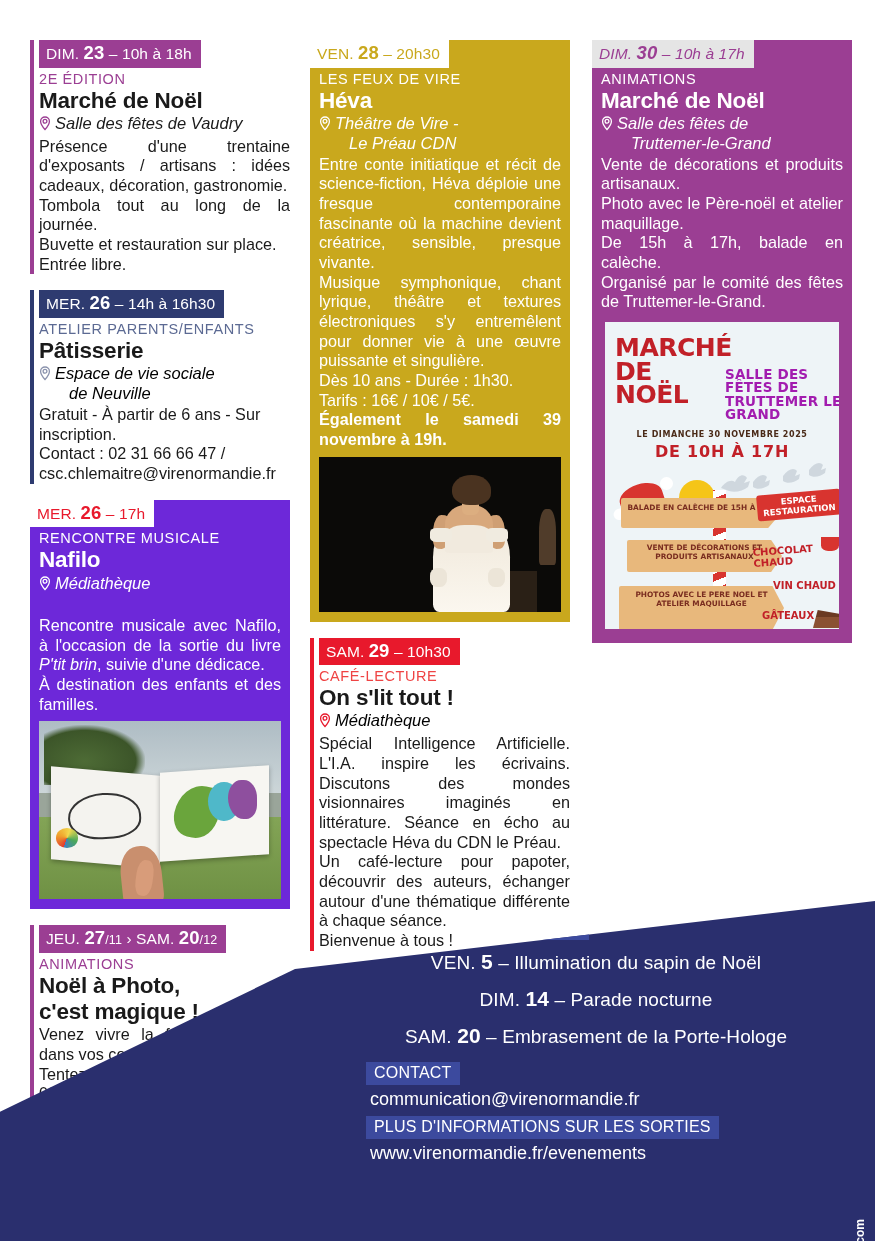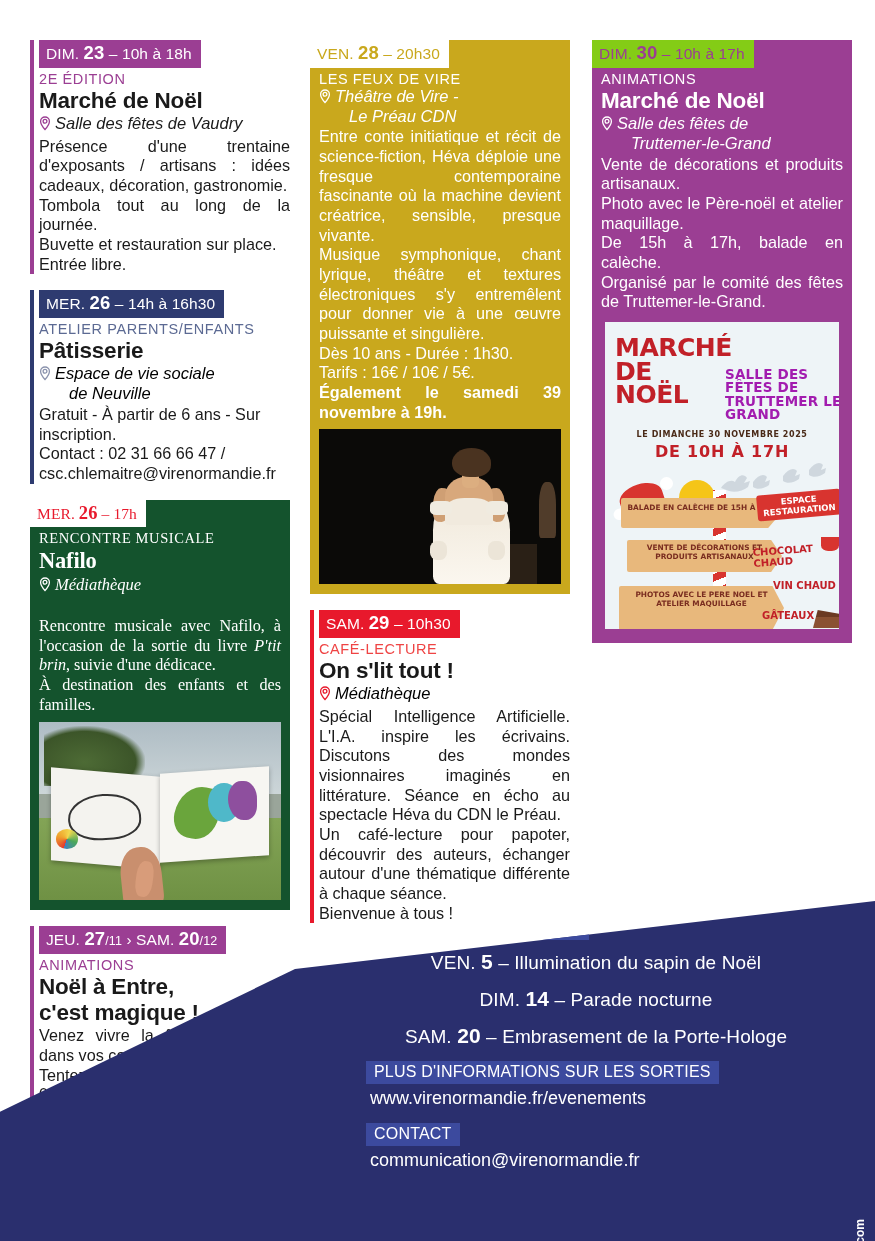--- a/index.html
+++ b/index.html
@@ -70,21 +70,21 @@
   .t-purple .venue .pin svg { stroke: #9B3E93; }
   .t-purple .body { color: #1a1a1a; }
 
   .t-navy .datebar { background: #2E3B70; color: #fff; }
   .t-navy.plain::before { background: #2E3B70; }
   .t-navy .cat { color: #5c6a93; }
   .t-navy .title { color: #1a1a1a; }
   .t-navy .venue .pin svg { stroke: #8b93ad; }
   .t-navy .body { color: #1a1a1a; }
 
-  .t-red-fill { background: #14532d; font-family: Liberation Serif, serif; }
+  .t-red-fill { background: #6d28d9; }
   .t-red-fill .datebar { background: #ffffff; color: #E8192C; }
   .t-red-fill .cat { color: #ffffff; }
   .t-red-fill .title { color: #ffffff; }
   .t-red-fill .venue { color: #ffffff; }
   .t-red-fill .venue .pin svg { stroke: #ffffff; }
   .t-red-fill .body { color: #ffffff; }
 
   .t-yellow-fill { background: #C9A81D; }
   .t-yellow-fill .datebar { background: #ffffff; color: #C9A81D; }
   .t-yellow-fill .cat { color: #ffffff; }
@@ -94,21 +94,21 @@
   .t-yellow-fill .body { color: #ffffff; }
 
   .t-red .datebar { background: #E8192C; color: #fff; }
   .t-red.plain::before { background: #E8192C; }
   .t-red .cat { color: #ef4444; }
   .t-red .title { color: #1a1a1a; }
   .t-red .venue .pin svg { stroke: #E8192C; }
   .t-red .body { color: #1a1a1a; }
 
   .t-purple-fill { background: #9B3E93; }
-  .t-purple-fill .datebar { background: #84cc16; color: #9B3E93; }
+  .t-purple-fill .datebar { background: #e5e5e5; color: #9B3E93; font-style: italic; }
   .t-purple-fill .cat { color: #ffffff; }
   .t-purple-fill .title { color: #ffffff; }
   .t-purple-fill .venue { color: #ffffff; }
   .t-purple-fill .venue .pin svg { stroke: #ffffff; }
   .t-purple-fill .body { color: #ffffff; }
 
   
   .photo { position: relative; overflow: hidden; margin-top: 7px; }
   #photo-book { height: 178px; background: linear-gradient(#b9c6cc 0%, #c9d3d6 40%, #8fae61 42%, #7fa152 100%); }
   #photo-heva { height: 155px; background: #0b0a08; }
@@ -328,39 +328,40 @@
 
     <div class="card plain t-purple">
       <div class="datebar">
         <span class="dow">JEU.</span>
         <span class="daynum">27</span><span class="small">/11</span>
         <span class="sep">›</span>
         <span class="dow">SAM.</span>
         <span class="daynum">20</span><span class="small">/12</span>
       </div>
       <div class="cat">ANIMATIONS</div>
-      <div class="title">Noël à Entre,</div>
+      <div class="title">Noël à Photo,</div>
       <div class="title">c'est magique !</div>
       <div class="body" style="white-space:pre-line">Venez vivre la féérie des fêtes dans vos commerces.
 Tentez de gagner une voiture et 13 000€ de cadeaux !
 Animations, maison du Père Noël, vitrines décorées, ambiance festive et moments inoubliables vous attendent !
 Toutes les infos sur vireavenir.fr</div>
     </div>
   </div>
 
   <div class="col" id="col2">
 
     <div class="card filled t-yellow-fill">
       <div class="datebar" style="margin-left:-9px;">
         <span class="dow">VEN.</span>
         <span class="daynum">28</span>
         <span class="sep">–</span>
         <span class="hrs">20h30</span>
       </div>
       <div class="cat">LES FEUX DE VIRE</div>
+      <div class="title">Héva</div>
       <div class="venue">
         <span class="pin">
           <svg width="12" height="15" viewBox="0 0 12 15" fill="none" stroke-width="1.3">
               <path d="M6 1C3.5 1 1.6 3 1.6 5.4 1.6 8.5 6 13.5 6 13.5s4.4-5 4.4-8.1C10.4 3 8.5 1 6 1z"></path>
               <circle cx="6" cy="5.3" r="1.9"></circle>
             </svg>
         </span>
         <span class="vtxt">
           <span>Théâtre de Vire -</span>
           <span class="ln2">Le Préau CDN</span>
@@ -494,27 +495,27 @@
           <span>Parade nocturne</span>
         </div>
         <div class="up-row">
           <span class="d">SAM.</span>
           <span class="n">20</span>
           <span class="sep">–</span>
           <span>Embrasement de la Porte-Hologe</span>
         </div>
       </div>
 
+      <div class="info-block" style="margin-top:14px">
+        <div class="tag">CONTACT</div>
+        <div class="info-val">communication@virenormandie.fr</div>
+      </div>
+
       <div class="info-block">
         <div class="tag">PLUS D'INFORMATIONS SUR LES SORTIES</div>
         <div class="info-val">www.virenormandie.fr/evenements</div>
       </div>
-
-      <div class="info-block" style="margin-top:14px">
-        <div class="tag">CONTACT</div>
-        <div class="info-val">communication@virenormandie.fr</div>
-      </div>
     </div>
 
     <div id="credit"><span class="brand">viréoverso.com</span></div>
   </div>
 
 </div>
 
 </body></html>

